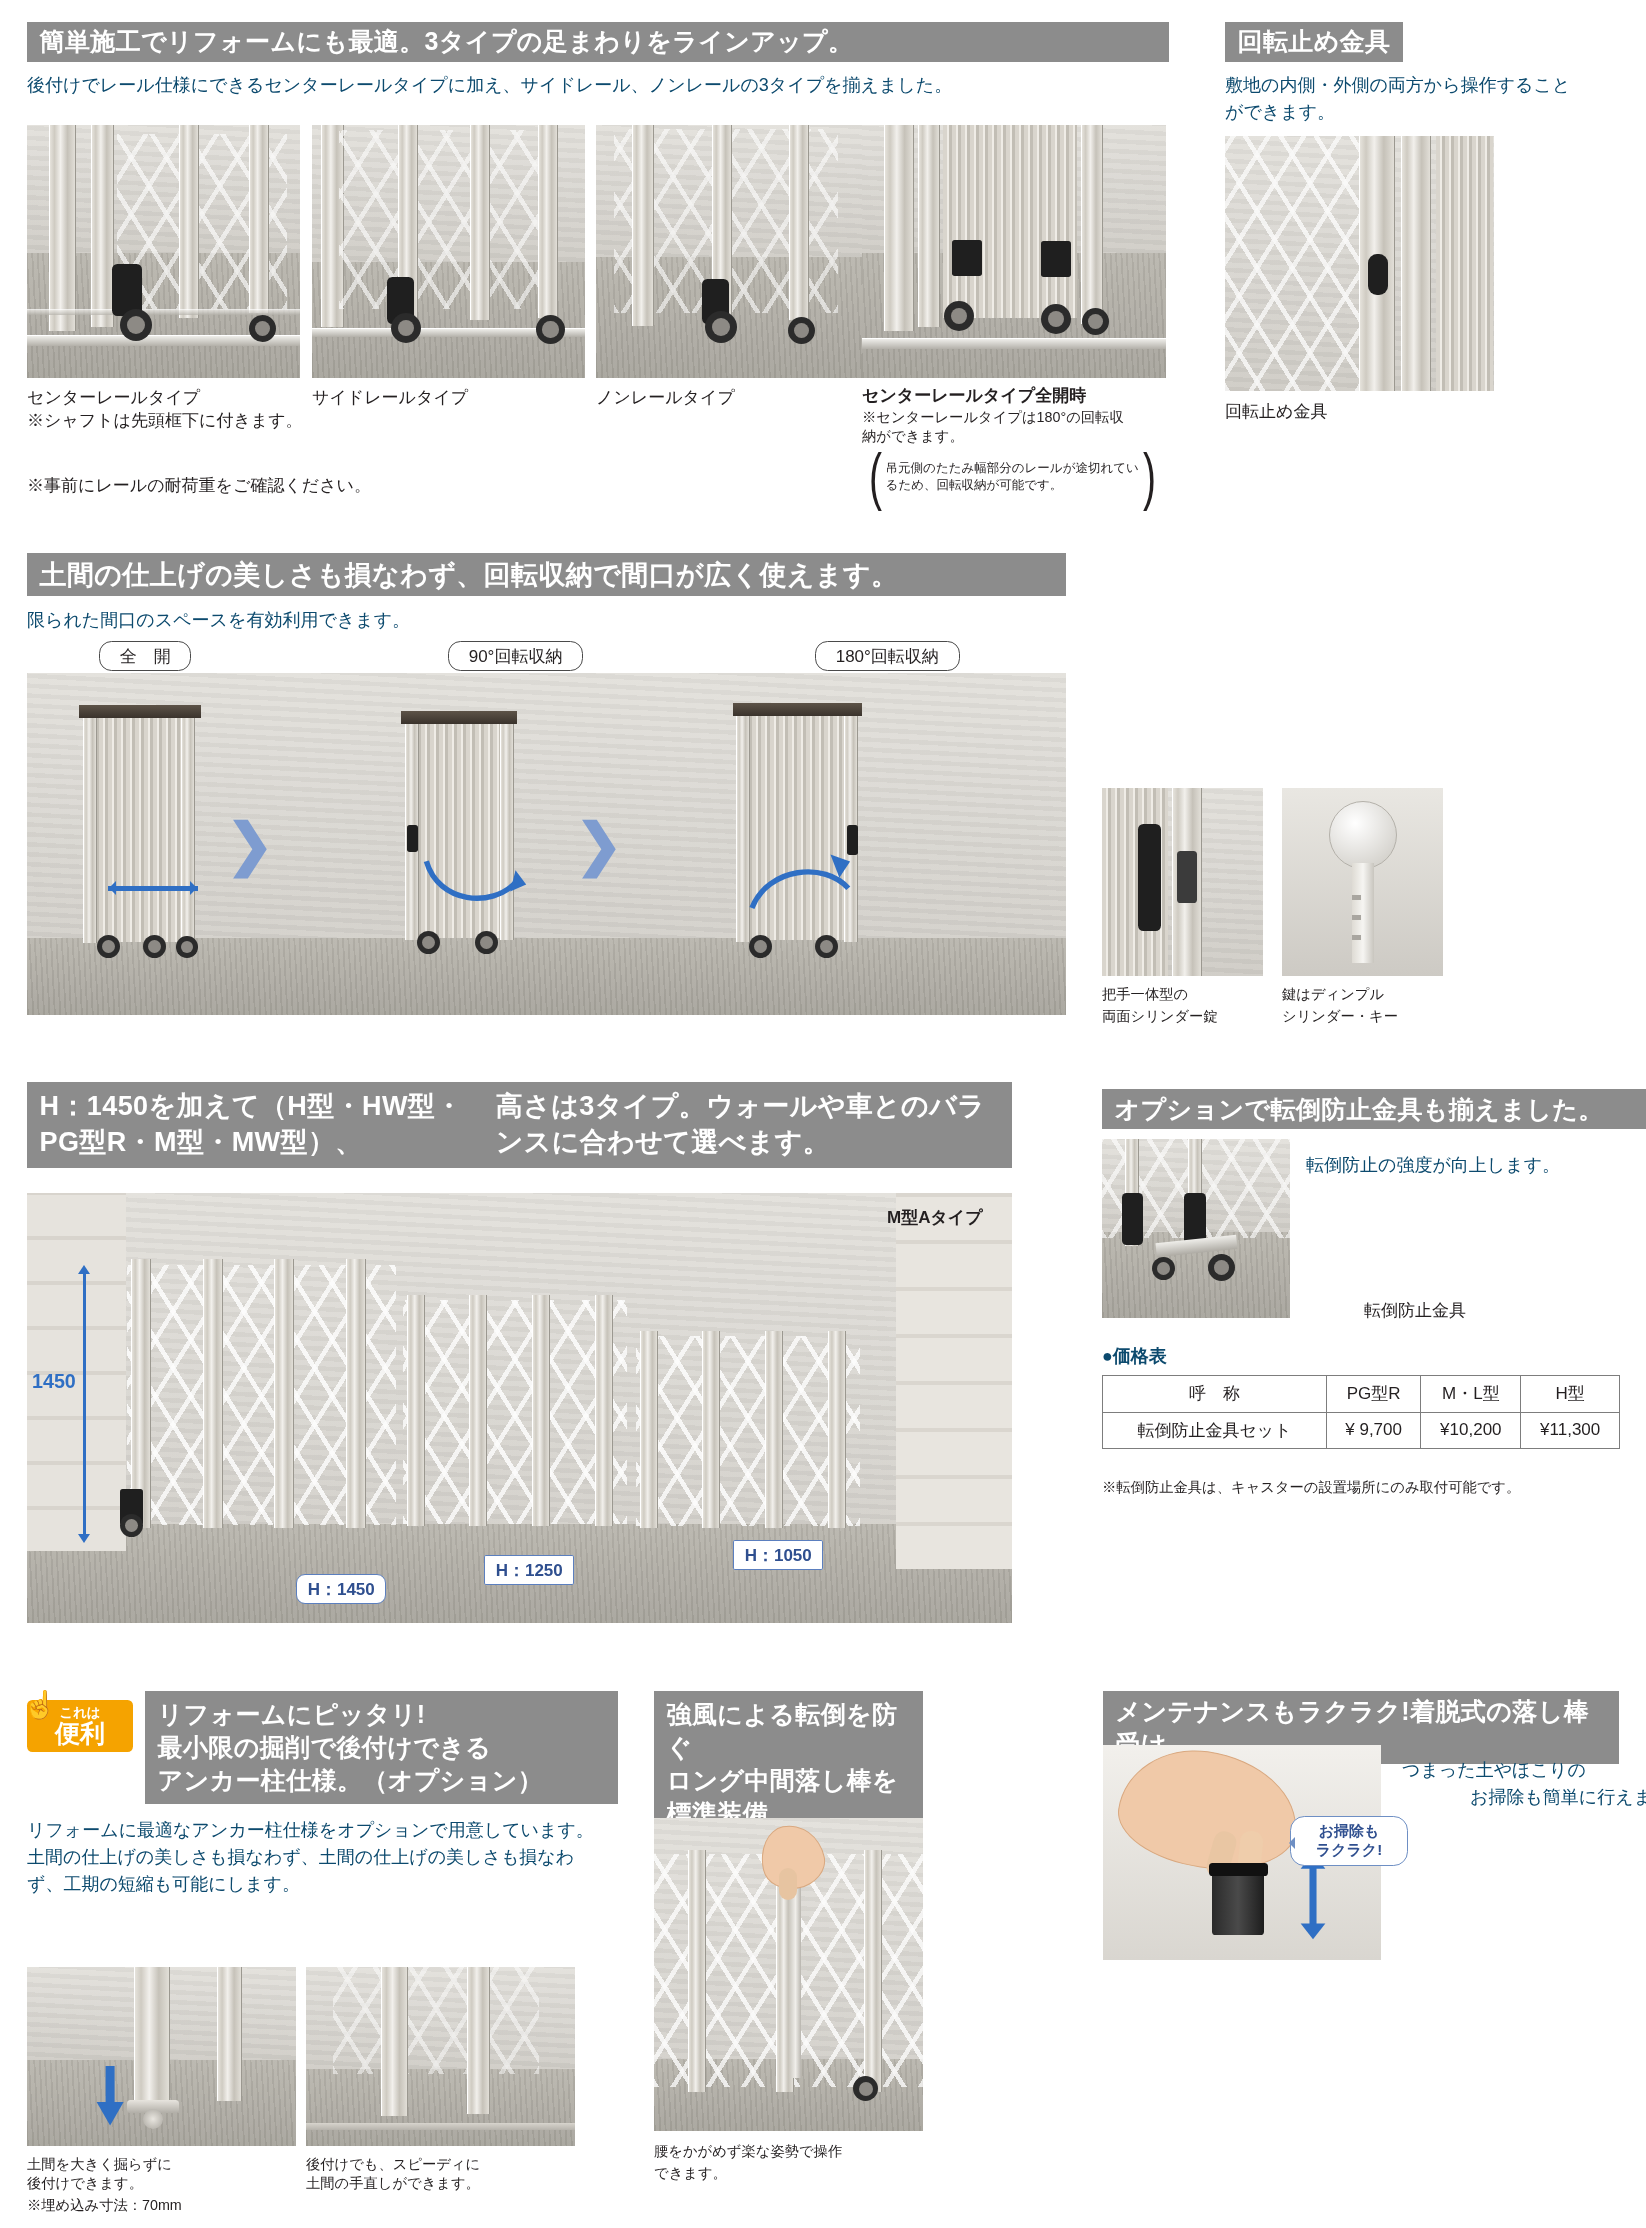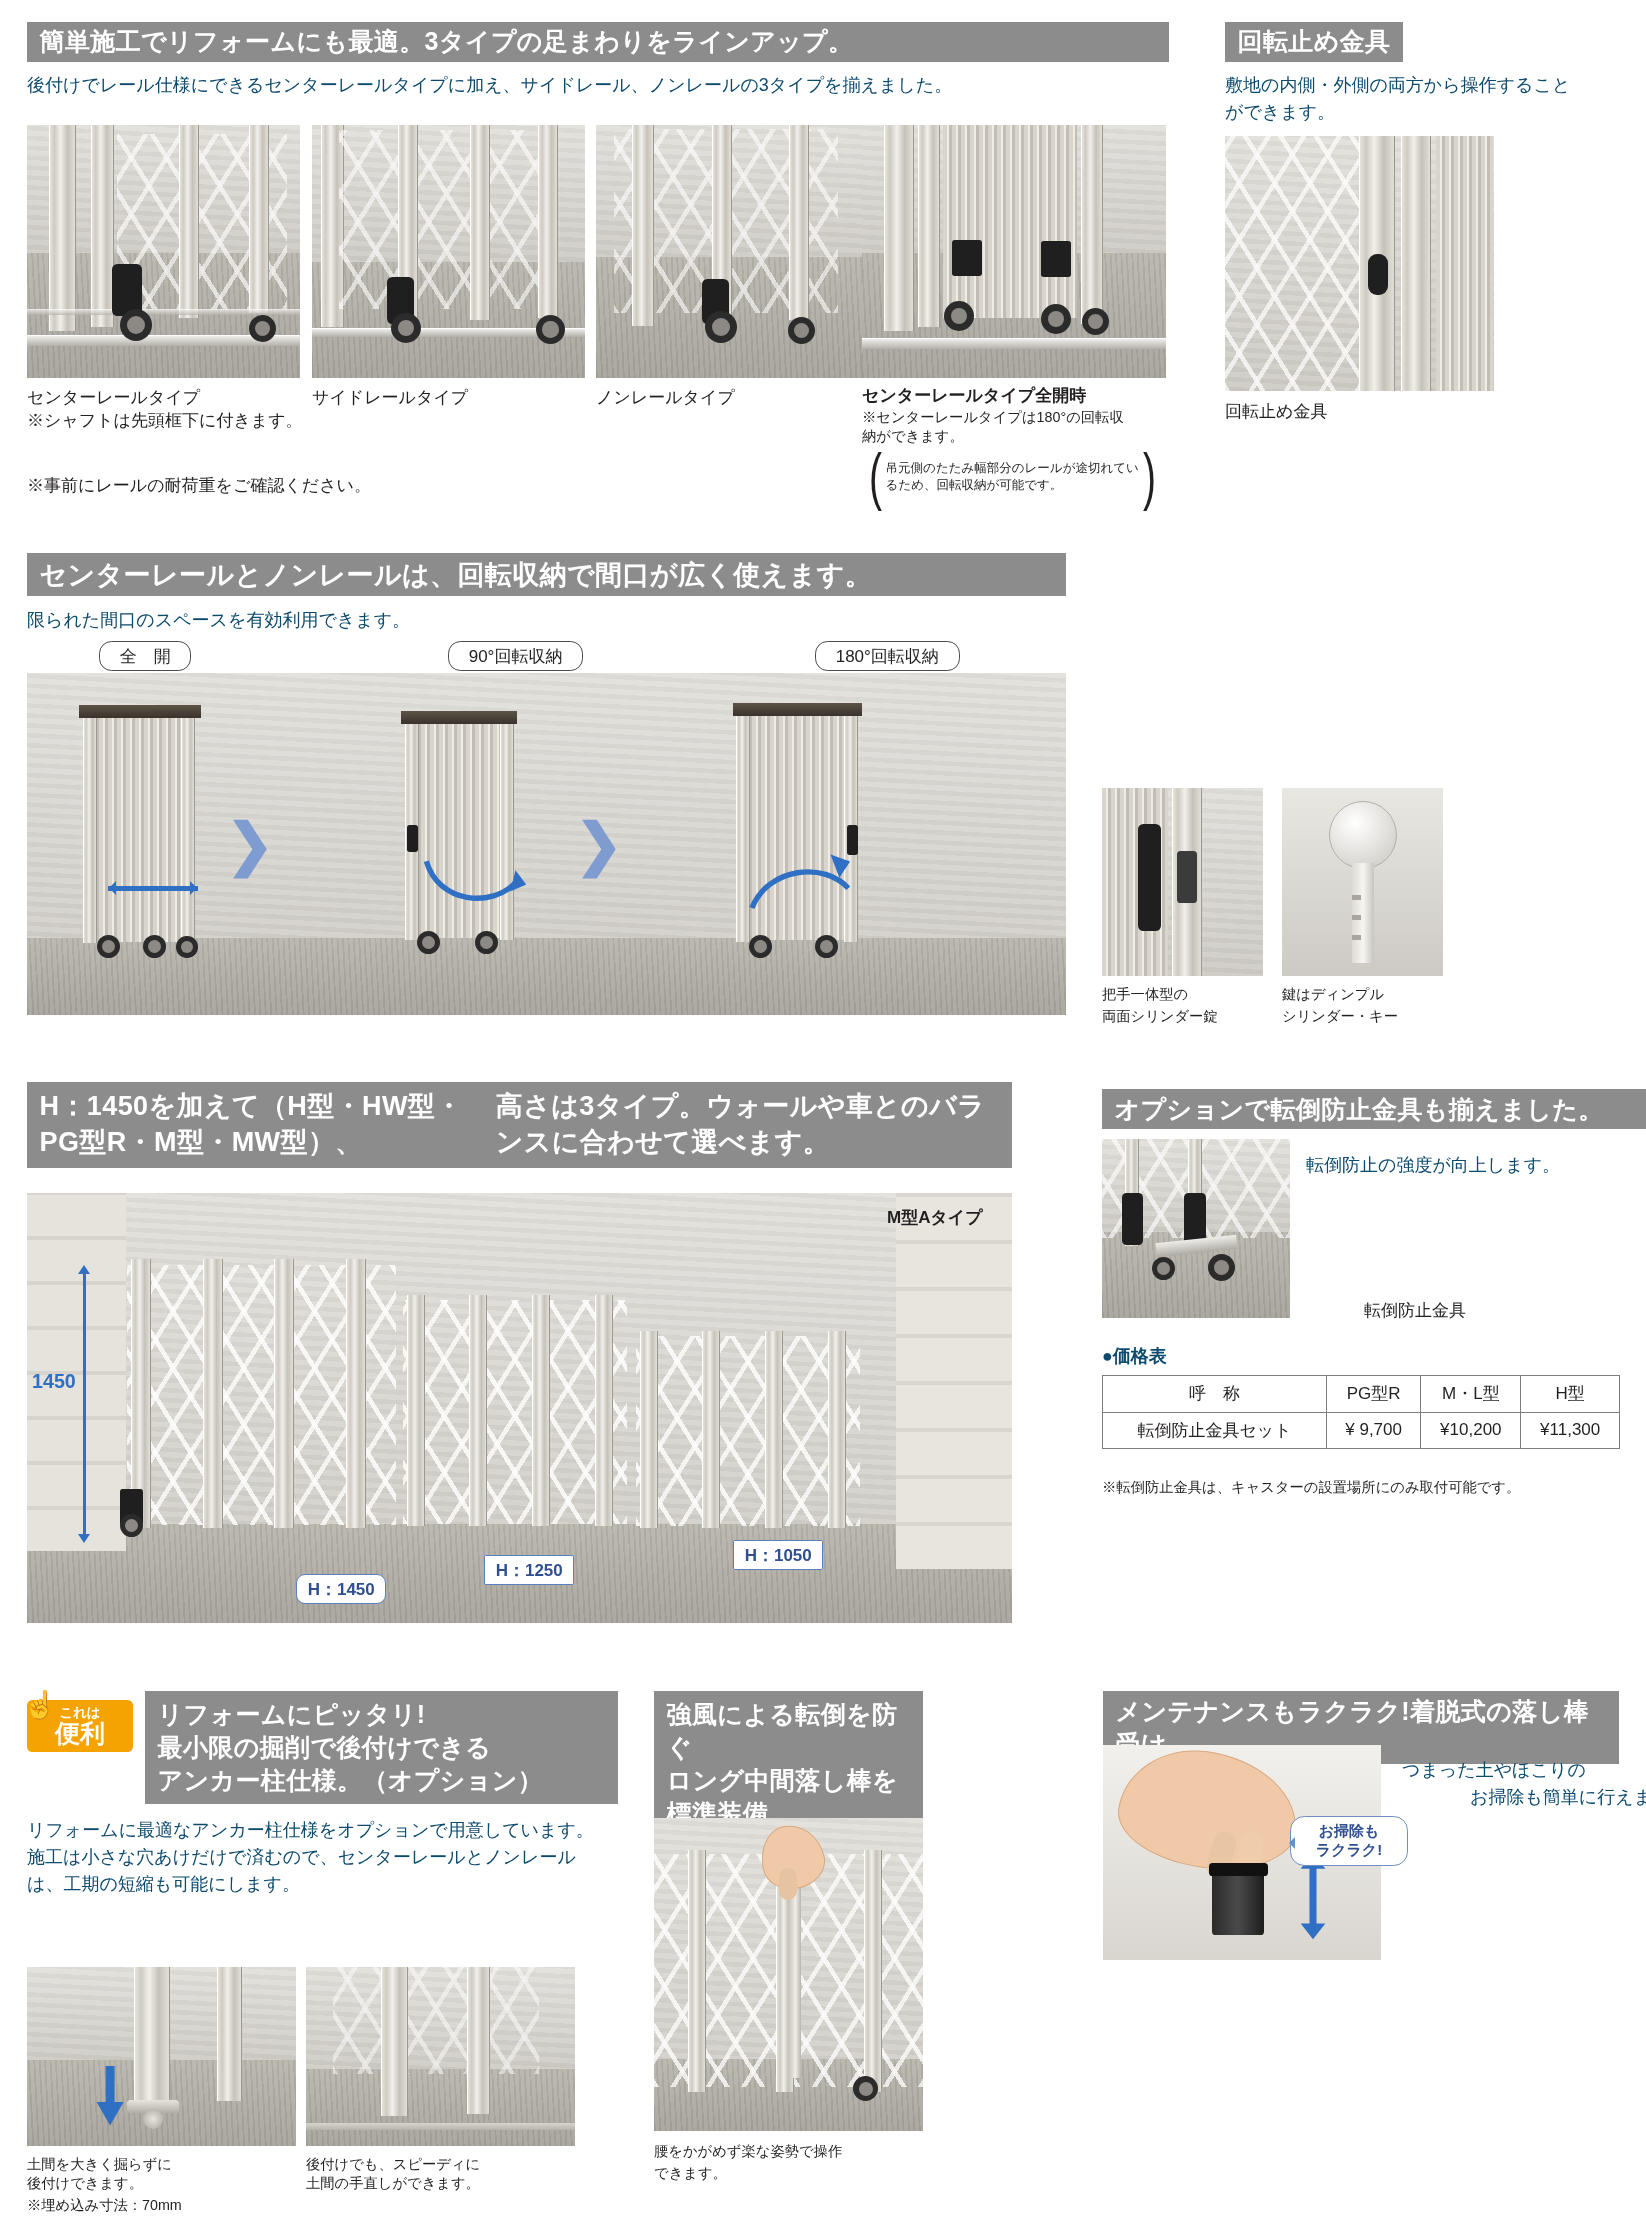--- a/index.html
+++ b/index.html
@@ -274,21 +274,21 @@
     <div class="ph-wall" style="height:255px;"></div>
     <div class="xmesh" style="left:0;top:0;width:170px;height:255px;opacity:.85;"></div>
     <div class="post" style="left:134px;top:0;width:36px;height:255px;"></div>
     <div class="post" style="left:176px;top:0;width:30px;height:255px;"></div>
     <div class="slats" style="left:211px;top:0;width:57px;height:255px;"></div>
     <div class="bracket" style="left:143px;top:118px;width:19.7px;height:41px;border-radius:9px;"></div>
   </div>
   <div class="cap" style="position:absolute;left:1225px;top:401px;">回転止め金具</div>
 
   <div style="position:absolute;left:27px;top:553px;width:1039px;">
-    <div class="hbar big">センターレールとノンレールは、回転収納で間口が広く使えます。</div>
+    <div class="hbar big">土間の仕上げの美しさも損なわず、回転収納で間口が広く使えます。</div>
     <div class="body-txt" style="margin-top:10.7px;">限られた間口のスペースを有効利用できます。</div>
   </div>
 
   <div class="tag-round" style="left:99px;top:641px;">全　開</div>
   <div class="tag-round" style="left:448px;top:641px;">90°回転収納</div>
   <div class="tag-round" style="left:815px;top:641px;">180°回転収納</div>
 
   <div class="photo ph-concrete" style="position:absolute;left:27px;top:673px;width:1039px;height:342px;">
     <div class="ph-wall" style="height:342px;"></div>
     <div class="ph-ground" style="height:77px;"></div>
@@ -446,21 +446,21 @@
           </div>
           <div style="position:absolute;left:-3.6px;top:-10.7px;font-size:27px;">☝</div>
         </div>
       </div>
       <div class="hbar med two" style="flex:1;flex-direction:column;">
         <span>リフォームにピッタリ!</span>
         <span>最小限の掘削で後付けできる</span>
         <span>アンカー柱仕様。（オプション）</span>
       </div>
     </div>
-    <div class="body-txt" style="margin-top:12.5px;width:573px;">リフォームに最適なアンカー柱仕様をオプションで用意しています。施工は小さな穴あけだけで済むので、センターレールとノンレールは、工期の短縮も可能にします。</div>
+    <div class="body-txt" style="margin-top:12.5px;width:573px;">リフォームに最適なアンカー柱仕様をオプションで用意しています。土間の仕上げの美しさも損なわず、土間の仕上げの美しさも損なわず、工期の短縮も可能にします。</div>
   </div>
 
   <div class="photo ph-concrete" style="position:absolute;left:27px;top:1967px;width:269px;height:179px;">
     <div class="ph-wall" style="height:99px;"></div>
     <div class="ph-ground" style="height:86px;"></div>
     <div class="post" style="left:107px;top:0;width:36px;height:134px;"></div>
     <div class="post" style="left:190px;top:0;width:25px;height:134px;"></div>
     <div style="position:absolute;left:100px;top:133px;width:52px;height:12.5px;background:linear-gradient(#e7e4de,#b1aea7);border-radius:3.6px;"></div>
     <div style="position:absolute;left:116px;top:142px;width:19.7px;height:19.7px;background:radial-gradient(circle,#e9e6e0,#a7a49d);border-radius:50%;"></div>
     <svg style="position:absolute;left:66px;top:99px;" width="36" height="63" viewBox="0 0 40 70">

